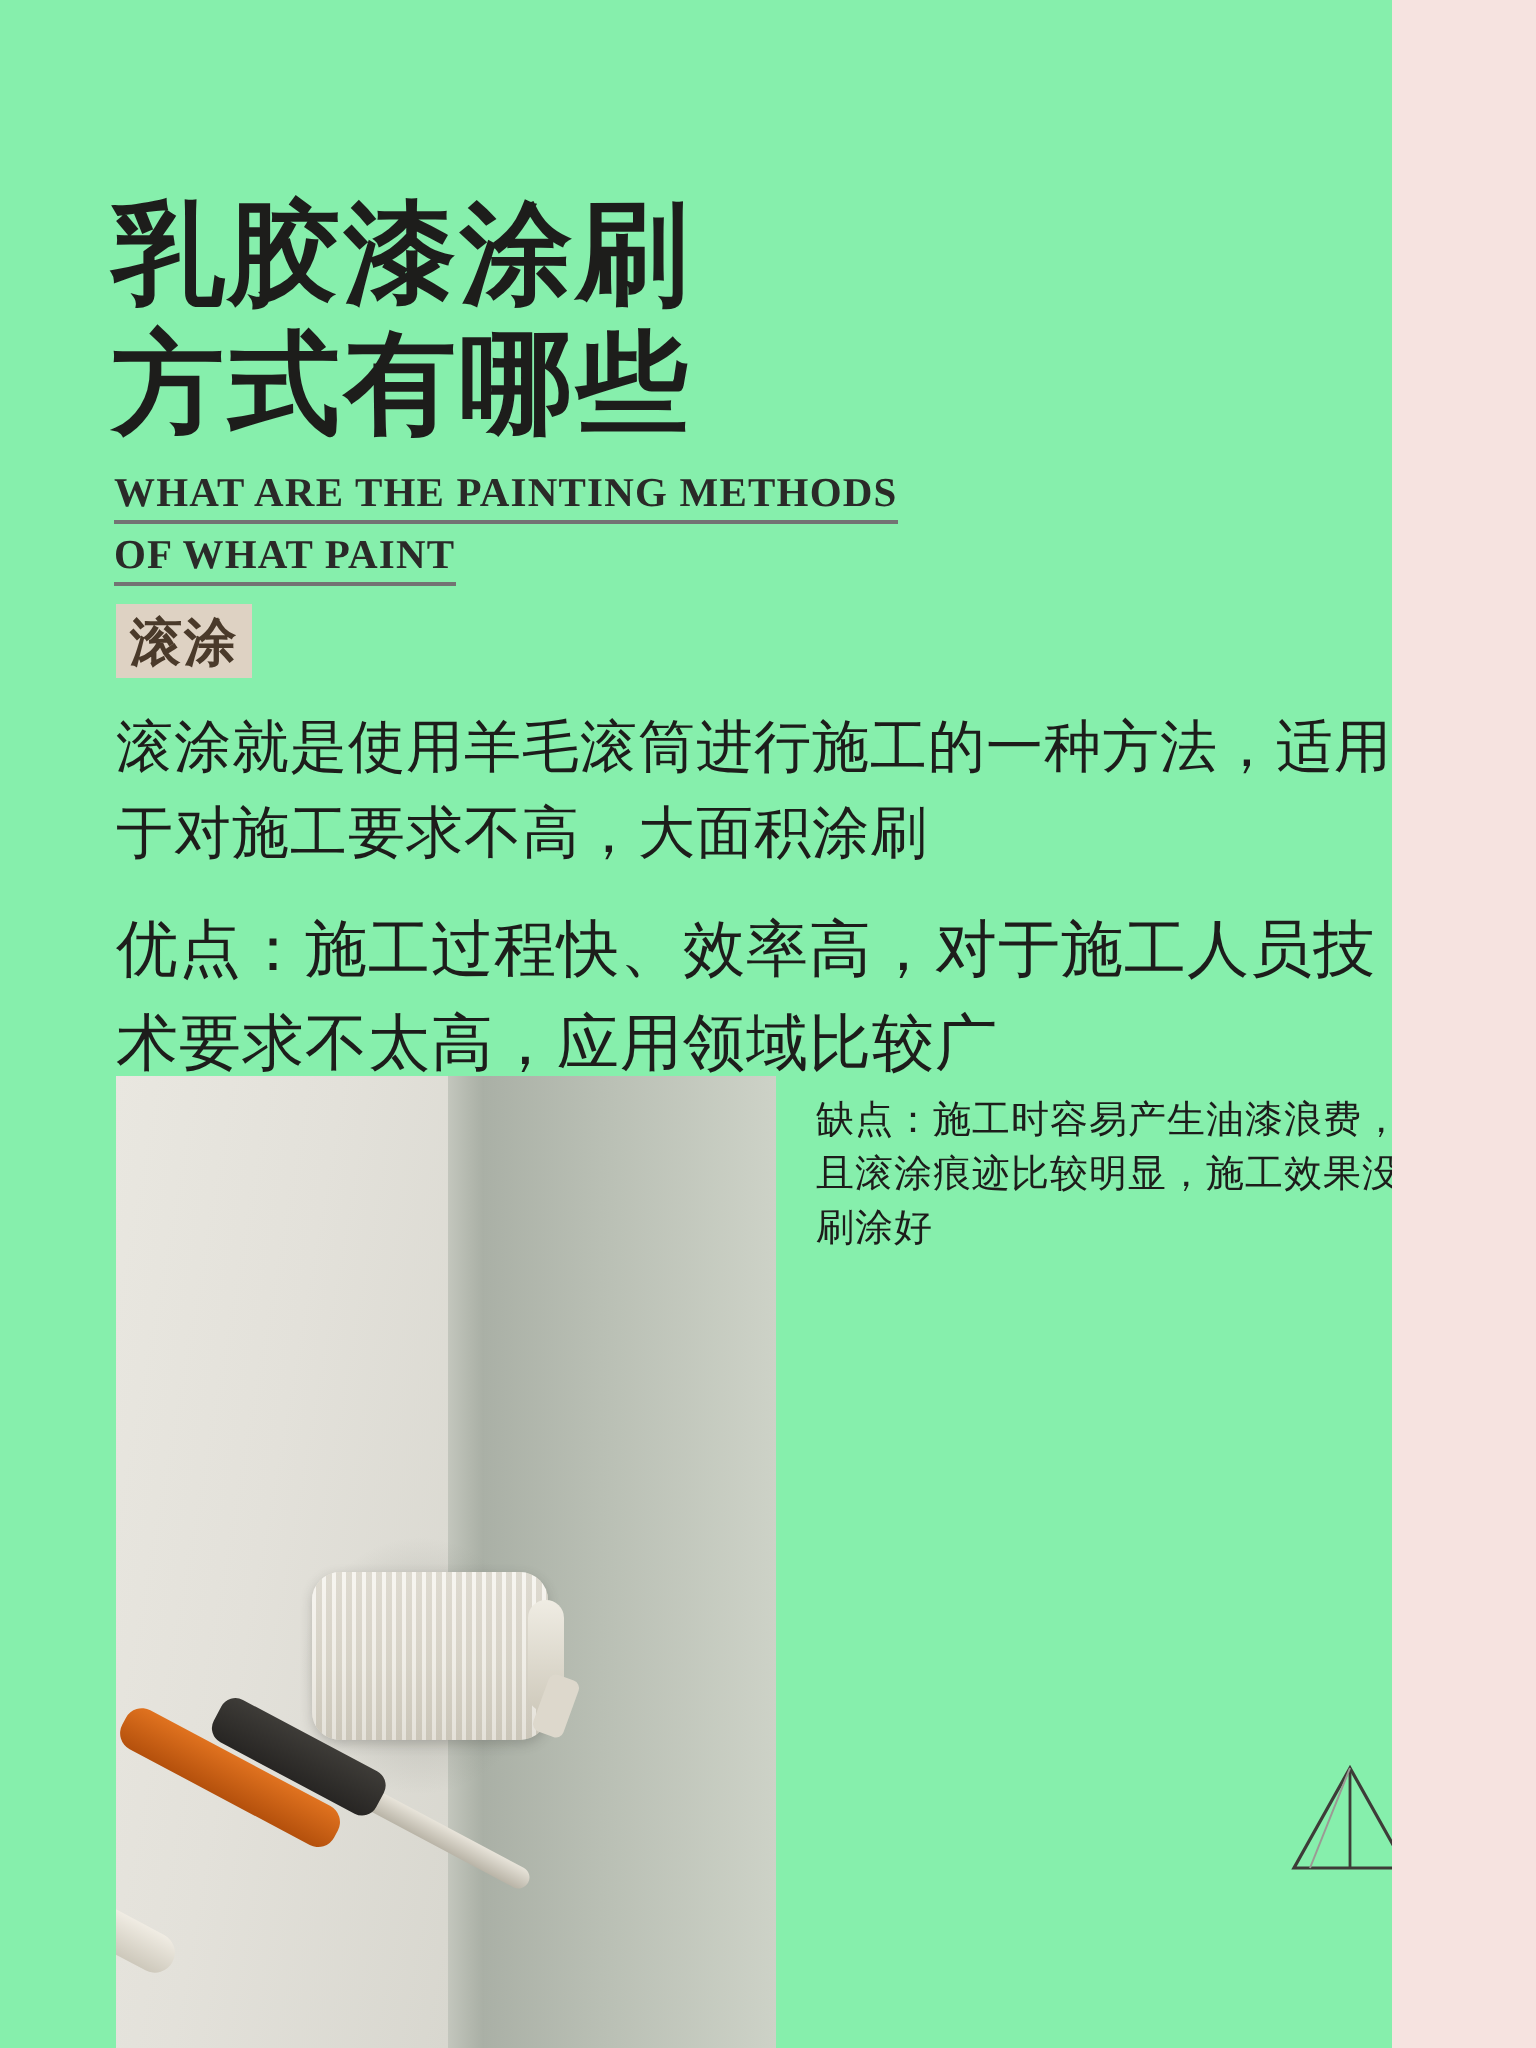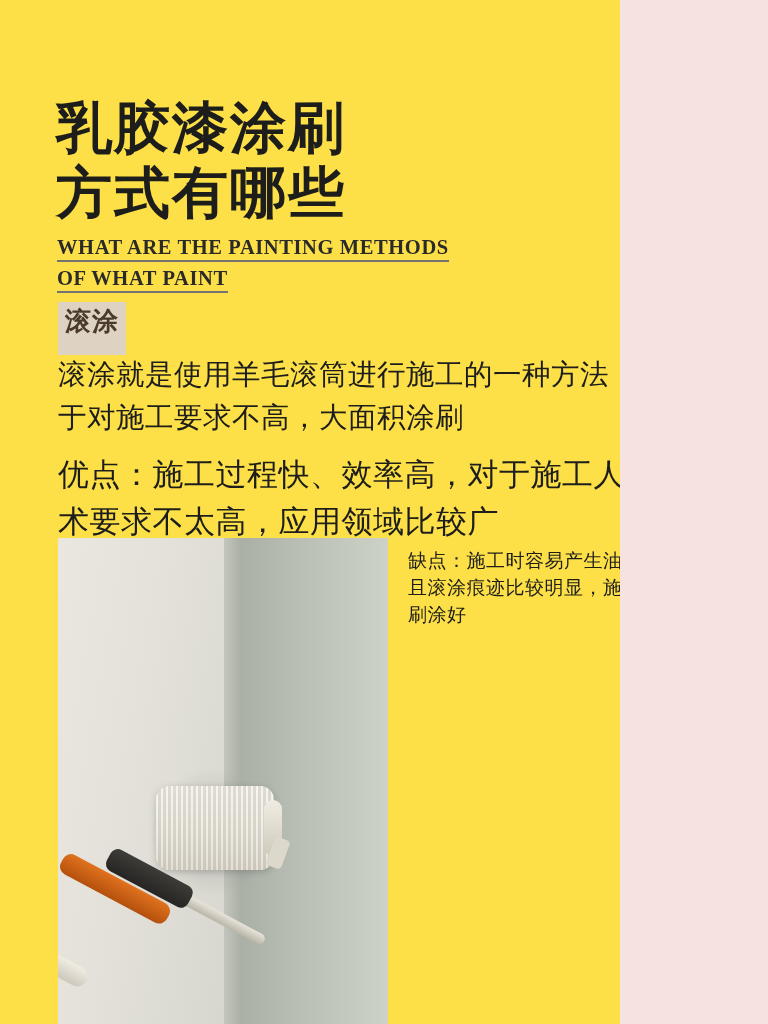--- a/index.html
+++ b/index.html
@@ -9,23 +9,23 @@
   body {
     width: 768px;
     height: 1024px;
     background: #f6e3e0;
     font-family: "Liberation Serif", serif;
     overflow: hidden;
     position: relative;
   }
   .page {
     position: relative;
-    width: 620px;
+    width: 696px;
     height: 1024px;
-    background: #fde047;
+    background: #86efac;
     overflow: hidden;
   }
   
   .vrule {
     position: absolute;
     left: 705px;
     top: 88px;
     width: 2px;
     height: 222px;
     background: #4a4a46;
@@ -64,21 +64,21 @@
   .tag {
     position: absolute;
     left: 58px;
     top: 302px;
     background: #ded2c3;
     color: #4a3a2a;
     font-family: "Liberation Serif", serif;
     font-weight: bold;
     font-size: 26px;
     line-height: 1.3;
-    padding: 3px 7px 16px 7px;
+    padding: 3px 7px 0 7px;
     letter-spacing: 1px;
   }
   .para {
     position: absolute;
     font-family: "Liberation Serif", serif;
     color: #1d1d1b;
     letter-spacing: 0.5px;
   }
   .p-desc {
     left: 58px;

